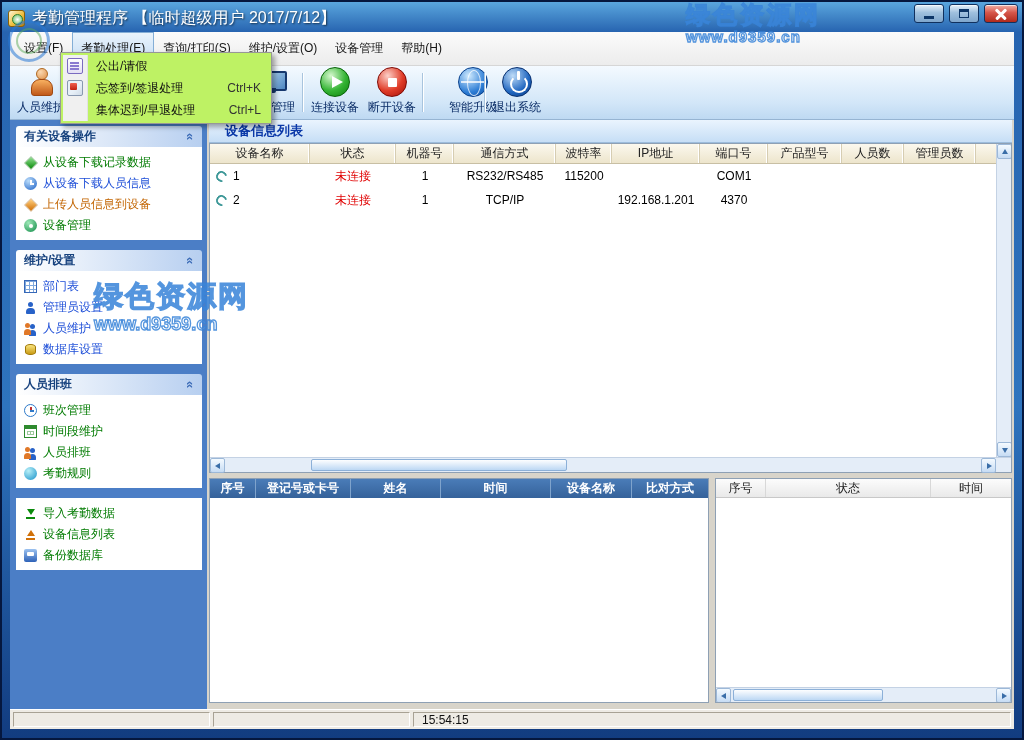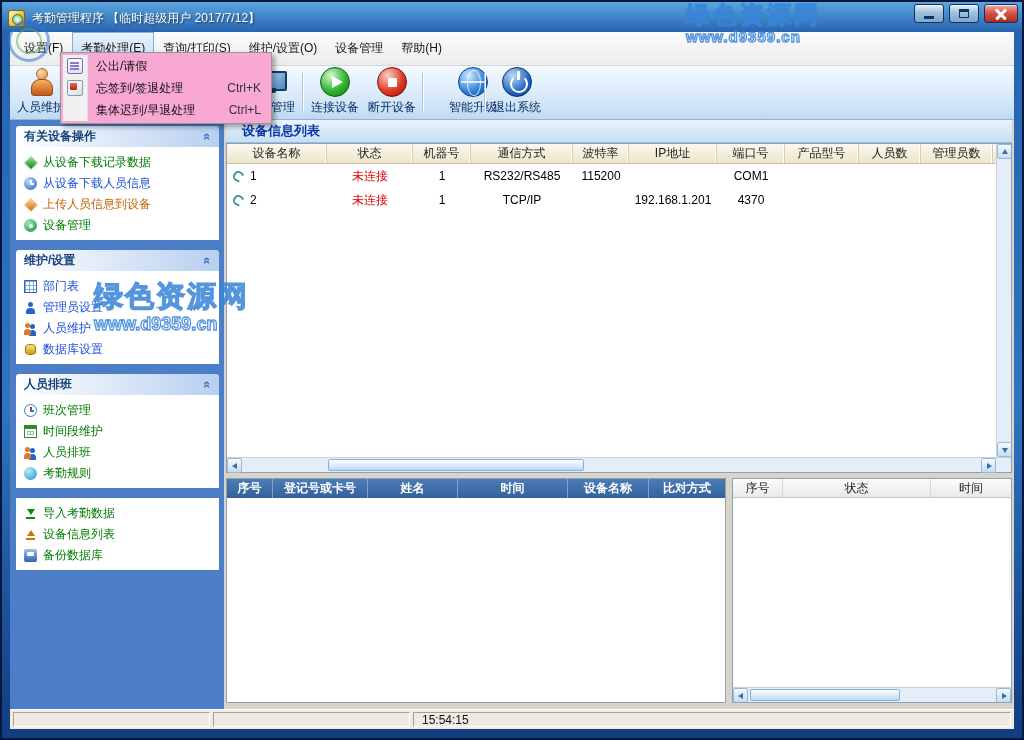--- a/index.html
+++ b/index.html
@@ -7,21 +7,21 @@
   body { position:relative; overflow:hidden; font-family:"Liberation Sans","DejaVu Sans",sans-serif; font-size:12px; }
 
   
   .frame { position:absolute; inset:0; border:2px solid #05173E;
     background:linear-gradient(180deg,#5AA6DE 0px,#2764B0 30px,#2E74BE 55%,#123C80 100%); }
   .titlebar { position:absolute; left:6px; top:4px; right:6px; height:24px; display:flex; align-items:center; color:#fff; }
   .app-icon { width:17px; height:17px; border-radius:3px; border:1px solid #8A6008; position:relative;
     background:linear-gradient(135deg,#FDF6D8,#F0C040 55%,#B88010); }
   .app-icon::after { content:""; position:absolute; left:3px; top:3px; width:9px; height:9px; border-radius:50%;
     background:radial-gradient(#FFFFFF,#58B858); border:1px solid #2E7E2E; }
-  .title-text { margin-left:7px; font-size:12px; text-shadow:1px 1px 2px rgba(0,0,0,.6); white-space:nowrap; }
+  .title-text { margin-left:7px; font-size:16px; text-shadow:1px 1px 2px rgba(0,0,0,.6); white-space:nowrap; }
   .win-buttons { position:absolute; right:4px; top:2px; display:flex; gap:5px; }
   .win-btn { width:30px; height:19px; border:1px solid #10305E; border-radius:3px; display:flex; align-items:center; justify-content:center;
     background:linear-gradient(#E8F2FB,#9FC0DE 45%,#7FA6CC); box-shadow:inset 0 1px 0 rgba(255,255,255,.7); }
   .win-btn.close { width:34px; background:linear-gradient(#F4B0A6,#D6564A 45%,#B02A1C); }
   .wg-min { width:10px; height:3px; background:#0D3668; margin-top:8px; }
   .wg-max { width:10px; height:9px; border:1.5px solid #0D3668; border-top-width:3px; }
   .wg-close { position:relative; width:12px; height:12px; }
   .wg-close::before,.wg-close::after { content:""; position:absolute; left:-1px; top:5px; width:14px; height:2.5px; background:#fff; border-radius:1px; }
   .wg-close::before { transform:rotate(45deg); } .wg-close::after { transform:rotate(-45deg); }
 
@@ -55,21 +55,21 @@
   .ticon.globe::before { content:""; position:absolute; left:8px; top:2px; width:12px; height:24px; border:1.5px solid rgba(255,255,255,.75); border-radius:50%; }
   .ticon.globe::after { content:""; position:absolute; left:2px; top:13px; width:24px; height:1.5px; background:rgba(255,255,255,.75); }
   .ticon.power { border-radius:50%; border:1px solid #083070; background:radial-gradient(circle at 35% 28%,#BEDCF8,#2066C0 60%,#0A3A80); }
   .ticon.power::before { content:""; position:absolute; left:7px; top:7px; width:14px; height:14px; border:2.5px solid #fff; border-top-color:transparent; border-radius:50%; }
   .ticon.power::after { content:""; position:absolute; left:13.5px; top:3px; width:3px; height:9px; background:#fff; border-radius:1px; }
 
   
   .main { flex:1; display:flex; overflow:hidden; background:#D8D4CA; }
 
   
-  .sidebar { width:214px; flex:none; background:#4B7EC6; padding:6px 5px 0 6px; overflow:hidden; }
+  .sidebar { width:197px; flex:none; background:#4B7EC6; padding:6px 5px 0 6px; overflow:hidden; }
   .group { margin-bottom:10px; }
   .group-header { height:21px; border-radius:3px 3px 0 0; display:flex; align-items:center; justify-content:space-between; padding:0 8px;
     background:linear-gradient(90deg,#FFFFFF,#B7CFF0); color:#17427E; font-weight:bold; cursor:pointer; }
   .chev { display:inline-block; transform:rotate(90deg); color:#3E6EB8; font-weight:bold; font-size:13px; line-height:1; }
   .chev::before { content:"\00AB"; }
   .group-body { background:#FFFFFF; padding:5px 15px 4px 5px; }
   .side-item { height:21px; display:flex; align-items:center; gap:6px; padding-left:3px; cursor:pointer; white-space:nowrap; }
   .c-green { color:#007B00; } .c-blue { color:#1d4ed8; } .c-orange { color:#C26400; }
 
   
@@ -148,21 +148,21 @@
   .st-hscroll { height:15px; flex:none; background:#E4EDF8; border-top:1px solid #C4D2E4; display:flex; }
   .st-hscroll .h-thumb { left:2px; width:150px; }
 
   
   .statusbar { height:20px; flex:none; background:#EEEBE4; border-top:1px solid #FFFFFF; display:flex; gap:3px; padding:2px 3px; }
   .sb-cell { border:1px solid; border-color:#A8A294 #FFFFFF #FFFFFF #A8A294; }
   .sb-cell.c1,.sb-cell.c2 { width:197px; flex:none; }
   .sb-cell.c3 { flex:1; display:flex; align-items:center; padding-left:8px; color:#111; }
 
   
-  .dropdown { position:absolute; left:60px; top:52px; width:212px; z-index:50; background:#f9a8d4; border:1px solid #979797;
+  .dropdown { position:absolute; left:60px; top:52px; width:212px; z-index:50; background:#bef264; border:1px solid #979797;
     box-shadow:3px 3px 5px rgba(0,0,0,.35); padding:2px 0; }
   .dd-gutter { position:absolute; left:2px; top:2px; bottom:2px; width:25px; background:#F0F0F0; border-right:1px solid #E2E2E2; }
   .dd-item { position:relative; height:22px; display:flex; align-items:center; padding-left:35px; color:#111; cursor:default; }
   .dd-shortcut { position:absolute; right:10px; color:#333; }
   .dd-icon { position:absolute; left:6px; top:3px; width:16px; height:16px; }
   .dd-icon.note { background:linear-gradient(#FFFFFF,#E4E0F4); border:1px solid #7B6BC0; border-radius:2px; }
   .dd-icon.note::after { content:""; position:absolute; left:2px; top:3px; width:9px; height:1.5px; background:#8A7AD0; box-shadow:0 3px 0 #8A7AD0,0 6px 0 #8A7AD0; }
   .dd-icon.sign { background:linear-gradient(135deg,#E8F0F8 55%,#D0DCE8); border:1px solid #8898B0; border-radius:2px; }
   .dd-icon.sign::after { content:""; position:absolute; left:1.5px; top:1.5px; width:7px; height:7px; background:linear-gradient(#F06050,#C02010); border-radius:1px; }
 

